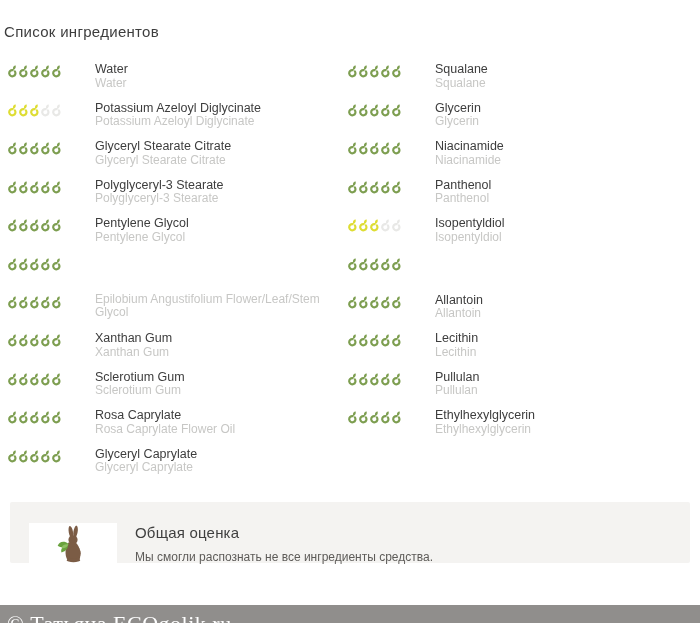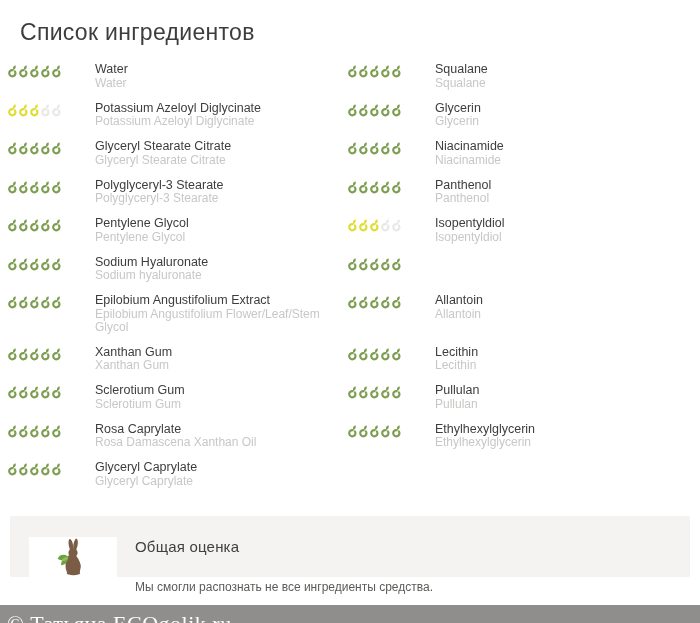--- a/index.html
+++ b/index.html
@@ -2,22 +2,22 @@
 <html><head>
 <meta charset="utf-8">
 <style>
   * { margin:0; padding:0; box-sizing:border-box; }
   html,body { width:700px; height:623px; background:#ffffff; overflow:hidden;
               font-family:"Liberation Sans", sans-serif; position:relative; }
 
   .page { position:relative; width:700px; height:623px; }
 
   .page-title {
-    margin:20px 0 18px 20px;
-    font-size:23px; line-height:24px; font-weight:500;
+    margin:20px 0 18px 4px;
+    font-size:15px; line-height:24px; font-weight:500;
     color:#3d3d3d; letter-spacing:.3px;
   }
 
   .ing-grid {
     display:grid;
     grid-template-columns:340px 352px;
     align-items:start;
     margin-left:8px;
   }
 
@@ -37,21 +37,21 @@
     align-items:flex-start;
     padding:21px 0 0 19px;
   }
   .mascot-box {
     width:88px; height:41px; background:#ffffff;
     display:flex; align-items:center; justify-content:center;
     flex:0 0 88px;
   }
   .summary-texts { margin-left:18px; padding-top:1px; }
   .summary-title { font-size:15px; line-height:18px; color:#3f3f3f; font-weight:500; letter-spacing:.2px; }
-  .summary-text  { font-size:12px; line-height:14px; color:#5d5b58; margin-top:24px; }
+  .summary-text  { font-size:12px; line-height:14px; color:#5d5b58; margin-top:8px; }
 
   .watermark-bar {
     position:absolute; left:0; right:0; bottom:0; height:38px;
     background:rgba(101,99,96,0.72);
     display:flex; align-items:center;
     padding-left:7px;
   }
   .watermark-text {
     font-family:"Liberation Serif", serif;
     font-size:22px; color:#ffffff; letter-spacing:.5px;
@@ -295,62 +295,57 @@
           </svg><svg width="9.5" height="13" viewBox="0 0 11 15">
             <path d="M7.95 7.43 A3.6 3.6 0 1 1 5.31 5.91" fill="none" stroke="#7d9e50" stroke-width="2.5" stroke-linecap="round"></path>
             <path d="M6.1 5.7 C5.0 3.4 6.1 1.1 8.6 0.3 C9.7 2.6 8.6 4.9 6.1 5.7 Z" fill="#7d9e50"></path>
           </svg><svg width="9.5" height="13" viewBox="0 0 11 15">
             <path d="M7.95 7.43 A3.6 3.6 0 1 1 5.31 5.91" fill="none" stroke="#7d9e50" stroke-width="2.5" stroke-linecap="round"></path>
             <path d="M6.1 5.7 C5.0 3.4 6.1 1.1 8.6 0.3 C9.7 2.6 8.6 4.9 6.1 5.7 Z" fill="#7d9e50"></path>
           </svg><svg width="9.5" height="13" viewBox="0 0 11 15">
             <path d="M7.95 7.43 A3.6 3.6 0 1 1 5.31 5.91" fill="none" stroke="#7d9e50" stroke-width="2.5" stroke-linecap="round"></path>
             <path d="M6.1 5.7 C5.0 3.4 6.1 1.1 8.6 0.3 C9.7 2.6 8.6 4.9 6.1 5.7 Z" fill="#7d9e50"></path>
           </svg></div>
-        <div class="names">
-          <div class="ing-name">Sodium Hyaluronate</div>
-          <div class="ing-inci">Sodium hyaluronate</div>
-        </div>
-      </div>
-      <div class="cell">
-        <div class="rating"><svg width="9.5" height="13" viewBox="0 0 11 15">
-            <path d="M7.95 7.43 A3.6 3.6 0 1 1 5.31 5.91" fill="none" stroke="#7d9e50" stroke-width="2.5" stroke-linecap="round"></path>
-            <path d="M6.1 5.7 C5.0 3.4 6.1 1.1 8.6 0.3 C9.7 2.6 8.6 4.9 6.1 5.7 Z" fill="#7d9e50"></path>
-          </svg><svg width="9.5" height="13" viewBox="0 0 11 15">
-            <path d="M7.95 7.43 A3.6 3.6 0 1 1 5.31 5.91" fill="none" stroke="#7d9e50" stroke-width="2.5" stroke-linecap="round"></path>
-            <path d="M6.1 5.7 C5.0 3.4 6.1 1.1 8.6 0.3 C9.7 2.6 8.6 4.9 6.1 5.7 Z" fill="#7d9e50"></path>
-          </svg><svg width="9.5" height="13" viewBox="0 0 11 15">
-            <path d="M7.95 7.43 A3.6 3.6 0 1 1 5.31 5.91" fill="none" stroke="#7d9e50" stroke-width="2.5" stroke-linecap="round"></path>
-            <path d="M6.1 5.7 C5.0 3.4 6.1 1.1 8.6 0.3 C9.7 2.6 8.6 4.9 6.1 5.7 Z" fill="#7d9e50"></path>
-          </svg><svg width="9.5" height="13" viewBox="0 0 11 15">
-            <path d="M7.95 7.43 A3.6 3.6 0 1 1 5.31 5.91" fill="none" stroke="#7d9e50" stroke-width="2.5" stroke-linecap="round"></path>
-            <path d="M6.1 5.7 C5.0 3.4 6.1 1.1 8.6 0.3 C9.7 2.6 8.6 4.9 6.1 5.7 Z" fill="#7d9e50"></path>
-          </svg><svg width="9.5" height="13" viewBox="0 0 11 15">
-            <path d="M7.95 7.43 A3.6 3.6 0 1 1 5.31 5.91" fill="none" stroke="#7d9e50" stroke-width="2.5" stroke-linecap="round"></path>
-            <path d="M6.1 5.7 C5.0 3.4 6.1 1.1 8.6 0.3 C9.7 2.6 8.6 4.9 6.1 5.7 Z" fill="#7d9e50"></path>
-          </svg></div>
-      </div>
-      <div class="cell">
-        <div class="rating"><svg width="9.5" height="13" viewBox="0 0 11 15">
-            <path d="M7.95 7.43 A3.6 3.6 0 1 1 5.31 5.91" fill="none" stroke="#7d9e50" stroke-width="2.5" stroke-linecap="round"></path>
-            <path d="M6.1 5.7 C5.0 3.4 6.1 1.1 8.6 0.3 C9.7 2.6 8.6 4.9 6.1 5.7 Z" fill="#7d9e50"></path>
-          </svg><svg width="9.5" height="13" viewBox="0 0 11 15">
-            <path d="M7.95 7.43 A3.6 3.6 0 1 1 5.31 5.91" fill="none" stroke="#7d9e50" stroke-width="2.5" stroke-linecap="round"></path>
-            <path d="M6.1 5.7 C5.0 3.4 6.1 1.1 8.6 0.3 C9.7 2.6 8.6 4.9 6.1 5.7 Z" fill="#7d9e50"></path>
-          </svg><svg width="9.5" height="13" viewBox="0 0 11 15">
-            <path d="M7.95 7.43 A3.6 3.6 0 1 1 5.31 5.91" fill="none" stroke="#7d9e50" stroke-width="2.5" stroke-linecap="round"></path>
-            <path d="M6.1 5.7 C5.0 3.4 6.1 1.1 8.6 0.3 C9.7 2.6 8.6 4.9 6.1 5.7 Z" fill="#7d9e50"></path>
-          </svg><svg width="9.5" height="13" viewBox="0 0 11 15">
-            <path d="M7.95 7.43 A3.6 3.6 0 1 1 5.31 5.91" fill="none" stroke="#7d9e50" stroke-width="2.5" stroke-linecap="round"></path>
-            <path d="M6.1 5.7 C5.0 3.4 6.1 1.1 8.6 0.3 C9.7 2.6 8.6 4.9 6.1 5.7 Z" fill="#7d9e50"></path>
-          </svg><svg width="9.5" height="13" viewBox="0 0 11 15">
-            <path d="M7.95 7.43 A3.6 3.6 0 1 1 5.31 5.91" fill="none" stroke="#7d9e50" stroke-width="2.5" stroke-linecap="round"></path>
-            <path d="M6.1 5.7 C5.0 3.4 6.1 1.1 8.6 0.3 C9.7 2.6 8.6 4.9 6.1 5.7 Z" fill="#7d9e50"></path>
-          </svg></div>
-        <div class="names">
-          <div class="ing-name">Epilobium Angustifolium Extract</div>
+      </div>
+      <div class="cell">
+        <div class="rating"><svg width="9.5" height="13" viewBox="0 0 11 15">
+            <path d="M7.95 7.43 A3.6 3.6 0 1 1 5.31 5.91" fill="none" stroke="#7d9e50" stroke-width="2.5" stroke-linecap="round"></path>
+            <path d="M6.1 5.7 C5.0 3.4 6.1 1.1 8.6 0.3 C9.7 2.6 8.6 4.9 6.1 5.7 Z" fill="#7d9e50"></path>
+          </svg><svg width="9.5" height="13" viewBox="0 0 11 15">
+            <path d="M7.95 7.43 A3.6 3.6 0 1 1 5.31 5.91" fill="none" stroke="#7d9e50" stroke-width="2.5" stroke-linecap="round"></path>
+            <path d="M6.1 5.7 C5.0 3.4 6.1 1.1 8.6 0.3 C9.7 2.6 8.6 4.9 6.1 5.7 Z" fill="#7d9e50"></path>
+          </svg><svg width="9.5" height="13" viewBox="0 0 11 15">
+            <path d="M7.95 7.43 A3.6 3.6 0 1 1 5.31 5.91" fill="none" stroke="#7d9e50" stroke-width="2.5" stroke-linecap="round"></path>
+            <path d="M6.1 5.7 C5.0 3.4 6.1 1.1 8.6 0.3 C9.7 2.6 8.6 4.9 6.1 5.7 Z" fill="#7d9e50"></path>
+          </svg><svg width="9.5" height="13" viewBox="0 0 11 15">
+            <path d="M7.95 7.43 A3.6 3.6 0 1 1 5.31 5.91" fill="none" stroke="#7d9e50" stroke-width="2.5" stroke-linecap="round"></path>
+            <path d="M6.1 5.7 C5.0 3.4 6.1 1.1 8.6 0.3 C9.7 2.6 8.6 4.9 6.1 5.7 Z" fill="#7d9e50"></path>
+          </svg><svg width="9.5" height="13" viewBox="0 0 11 15">
+            <path d="M7.95 7.43 A3.6 3.6 0 1 1 5.31 5.91" fill="none" stroke="#7d9e50" stroke-width="2.5" stroke-linecap="round"></path>
+            <path d="M6.1 5.7 C5.0 3.4 6.1 1.1 8.6 0.3 C9.7 2.6 8.6 4.9 6.1 5.7 Z" fill="#7d9e50"></path>
+          </svg></div>
+      </div>
+      <div class="cell">
+        <div class="rating"><svg width="9.5" height="13" viewBox="0 0 11 15">
+            <path d="M7.95 7.43 A3.6 3.6 0 1 1 5.31 5.91" fill="none" stroke="#7d9e50" stroke-width="2.5" stroke-linecap="round"></path>
+            <path d="M6.1 5.7 C5.0 3.4 6.1 1.1 8.6 0.3 C9.7 2.6 8.6 4.9 6.1 5.7 Z" fill="#7d9e50"></path>
+          </svg><svg width="9.5" height="13" viewBox="0 0 11 15">
+            <path d="M7.95 7.43 A3.6 3.6 0 1 1 5.31 5.91" fill="none" stroke="#7d9e50" stroke-width="2.5" stroke-linecap="round"></path>
+            <path d="M6.1 5.7 C5.0 3.4 6.1 1.1 8.6 0.3 C9.7 2.6 8.6 4.9 6.1 5.7 Z" fill="#7d9e50"></path>
+          </svg><svg width="9.5" height="13" viewBox="0 0 11 15">
+            <path d="M7.95 7.43 A3.6 3.6 0 1 1 5.31 5.91" fill="none" stroke="#7d9e50" stroke-width="2.5" stroke-linecap="round"></path>
+            <path d="M6.1 5.7 C5.0 3.4 6.1 1.1 8.6 0.3 C9.7 2.6 8.6 4.9 6.1 5.7 Z" fill="#7d9e50"></path>
+          </svg><svg width="9.5" height="13" viewBox="0 0 11 15">
+            <path d="M7.95 7.43 A3.6 3.6 0 1 1 5.31 5.91" fill="none" stroke="#7d9e50" stroke-width="2.5" stroke-linecap="round"></path>
+            <path d="M6.1 5.7 C5.0 3.4 6.1 1.1 8.6 0.3 C9.7 2.6 8.6 4.9 6.1 5.7 Z" fill="#7d9e50"></path>
+          </svg><svg width="9.5" height="13" viewBox="0 0 11 15">
+            <path d="M7.95 7.43 A3.6 3.6 0 1 1 5.31 5.91" fill="none" stroke="#7d9e50" stroke-width="2.5" stroke-linecap="round"></path>
+            <path d="M6.1 5.7 C5.0 3.4 6.1 1.1 8.6 0.3 C9.7 2.6 8.6 4.9 6.1 5.7 Z" fill="#7d9e50"></path>
+          </svg></div>
+        <div class="names">
           <div class="ing-inci">Epilobium Angustifolium Flower/Leaf/Stem Glycol</div>
         </div>
       </div>
       <div class="cell">
         <div class="rating"><svg width="9.5" height="13" viewBox="0 0 11 15">
             <path d="M7.95 7.43 A3.6 3.6 0 1 1 5.31 5.91" fill="none" stroke="#7d9e50" stroke-width="2.5" stroke-linecap="round"></path>
             <path d="M6.1 5.7 C5.0 3.4 6.1 1.1 8.6 0.3 C9.7 2.6 8.6 4.9 6.1 5.7 Z" fill="#7d9e50"></path>
           </svg><svg width="9.5" height="13" viewBox="0 0 11 15">
             <path d="M7.95 7.43 A3.6 3.6 0 1 1 5.31 5.91" fill="none" stroke="#7d9e50" stroke-width="2.5" stroke-linecap="round"></path>
             <path d="M6.1 5.7 C5.0 3.4 6.1 1.1 8.6 0.3 C9.7 2.6 8.6 4.9 6.1 5.7 Z" fill="#7d9e50"></path>
@@ -469,21 +464,21 @@
             <path d="M6.1 5.7 C5.0 3.4 6.1 1.1 8.6 0.3 C9.7 2.6 8.6 4.9 6.1 5.7 Z" fill="#7d9e50"></path>
           </svg><svg width="9.5" height="13" viewBox="0 0 11 15">
             <path d="M7.95 7.43 A3.6 3.6 0 1 1 5.31 5.91" fill="none" stroke="#7d9e50" stroke-width="2.5" stroke-linecap="round"></path>
             <path d="M6.1 5.7 C5.0 3.4 6.1 1.1 8.6 0.3 C9.7 2.6 8.6 4.9 6.1 5.7 Z" fill="#7d9e50"></path>
           </svg><svg width="9.5" height="13" viewBox="0 0 11 15">
             <path d="M7.95 7.43 A3.6 3.6 0 1 1 5.31 5.91" fill="none" stroke="#7d9e50" stroke-width="2.5" stroke-linecap="round"></path>
             <path d="M6.1 5.7 C5.0 3.4 6.1 1.1 8.6 0.3 C9.7 2.6 8.6 4.9 6.1 5.7 Z" fill="#7d9e50"></path>
           </svg></div>
         <div class="names">
           <div class="ing-name">Rosa Caprylate</div>
-          <div class="ing-inci">Rosa Damascena Xanthan Oil</div>
+          <div class="ing-inci">Rosa Caprylate Flower Oil</div>
         </div>
       </div>
       <div class="cell">
         <div class="rating"><svg width="9.5" height="13" viewBox="0 0 11 15">
             <path d="M7.95 7.43 A3.6 3.6 0 1 1 5.31 5.91" fill="none" stroke="#7d9e50" stroke-width="2.5" stroke-linecap="round"></path>
             <path d="M6.1 5.7 C5.0 3.4 6.1 1.1 8.6 0.3 C9.7 2.6 8.6 4.9 6.1 5.7 Z" fill="#7d9e50"></path>
           </svg><svg width="9.5" height="13" viewBox="0 0 11 15">
             <path d="M7.95 7.43 A3.6 3.6 0 1 1 5.31 5.91" fill="none" stroke="#7d9e50" stroke-width="2.5" stroke-linecap="round"></path>
             <path d="M6.1 5.7 C5.0 3.4 6.1 1.1 8.6 0.3 C9.7 2.6 8.6 4.9 6.1 5.7 Z" fill="#7d9e50"></path>
           </svg><svg width="9.5" height="13" viewBox="0 0 11 15">

